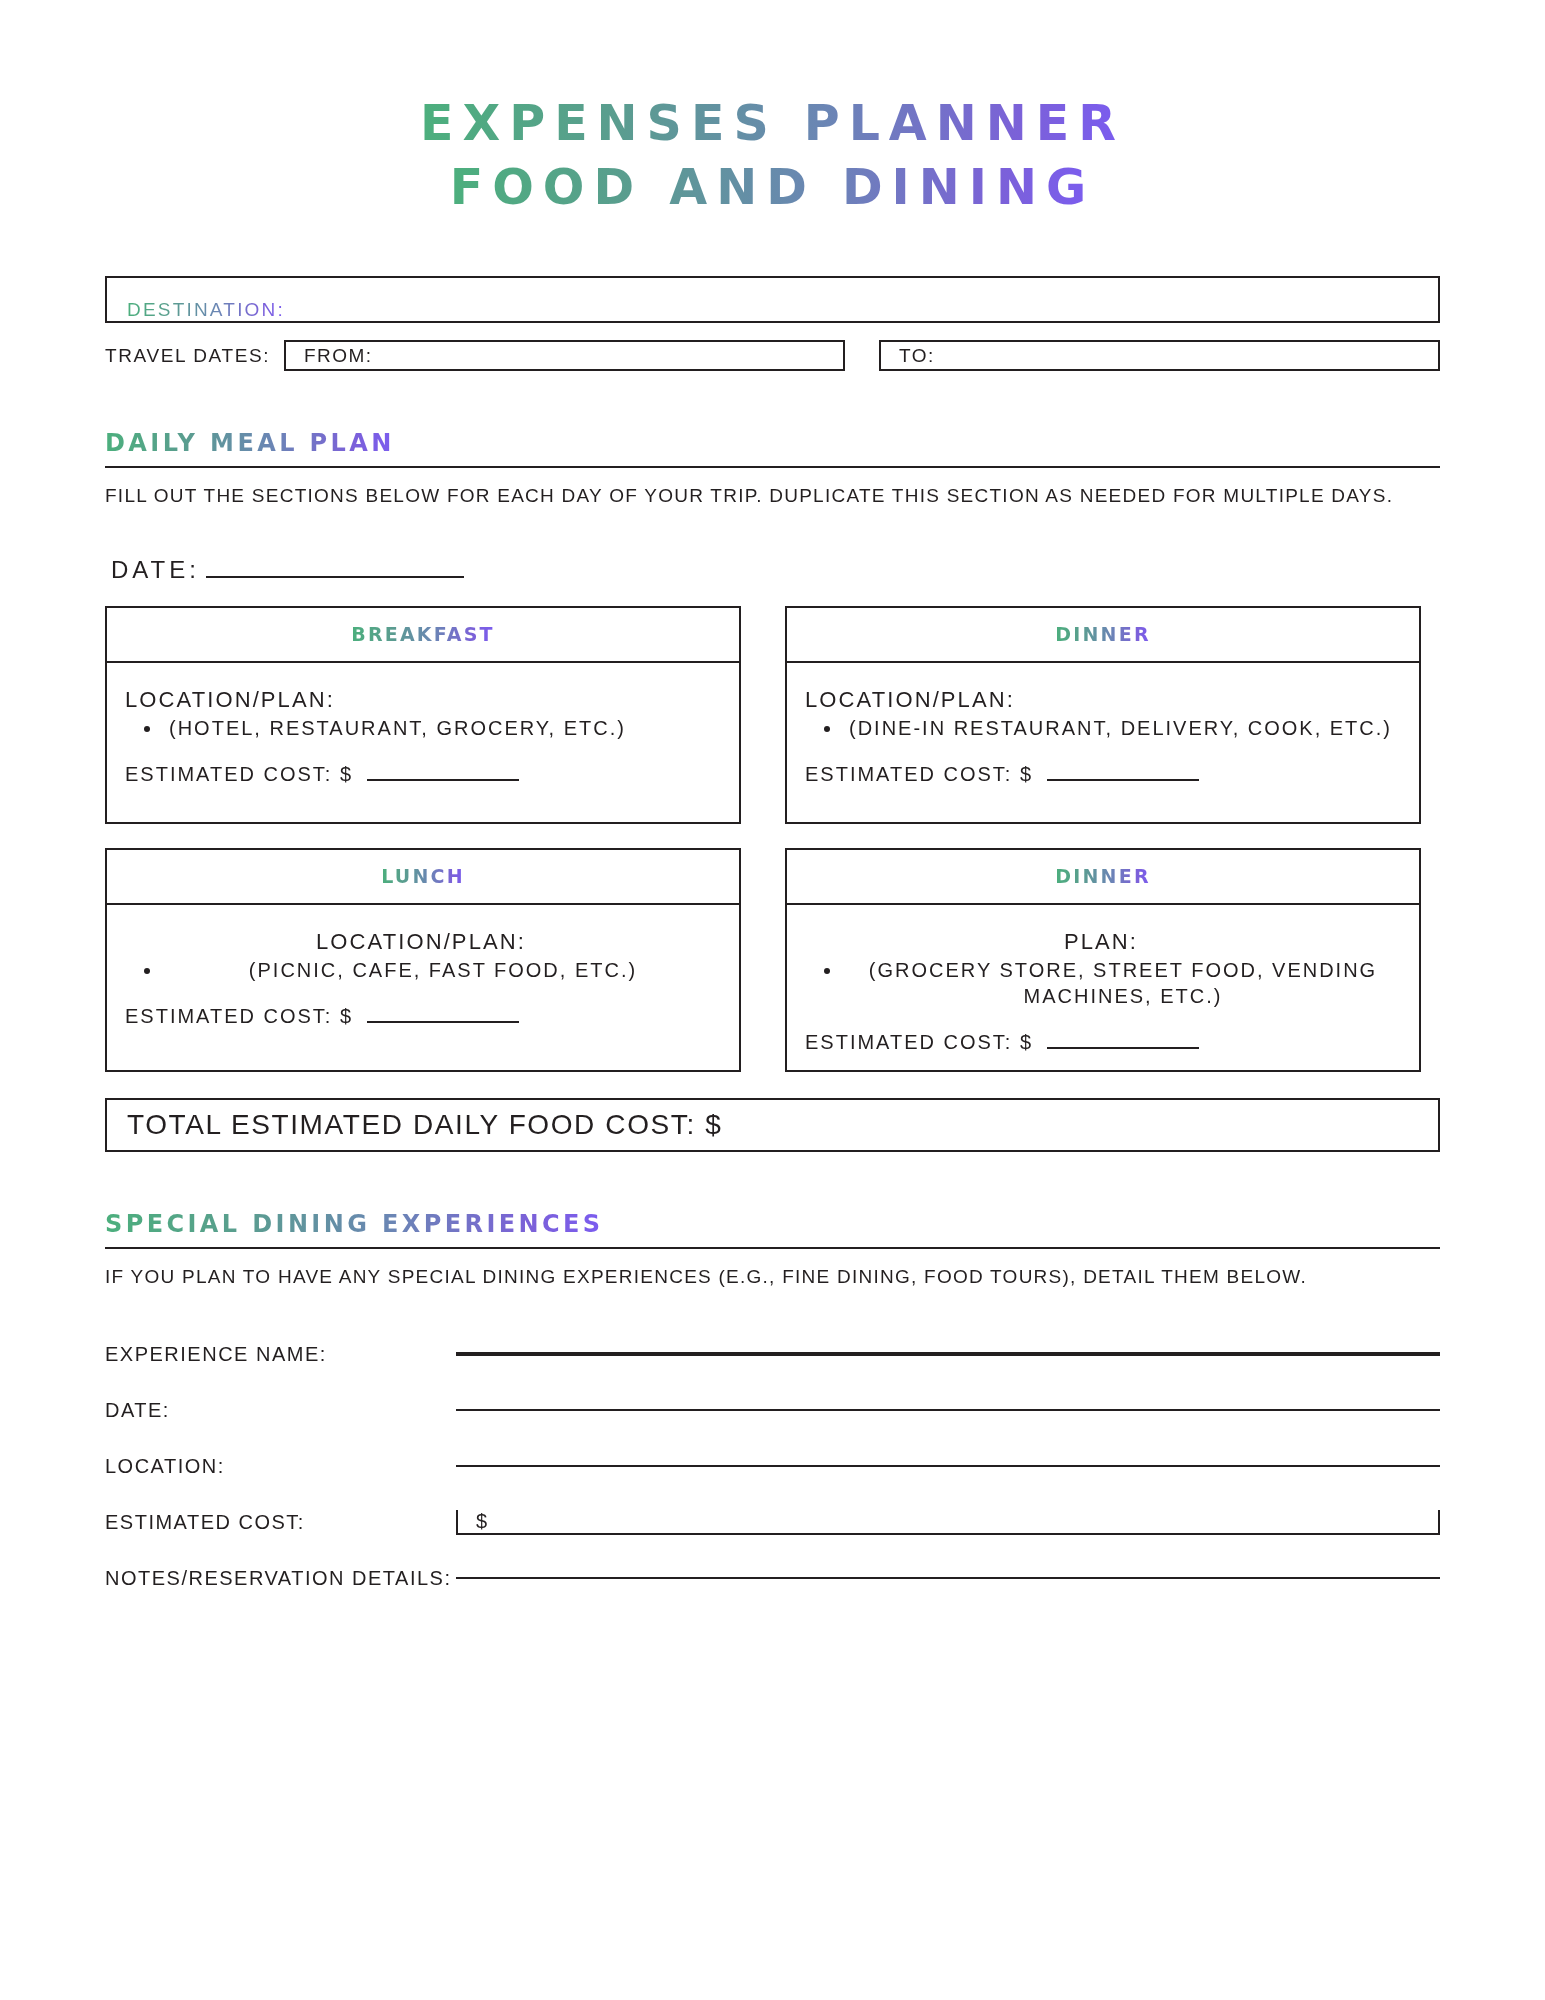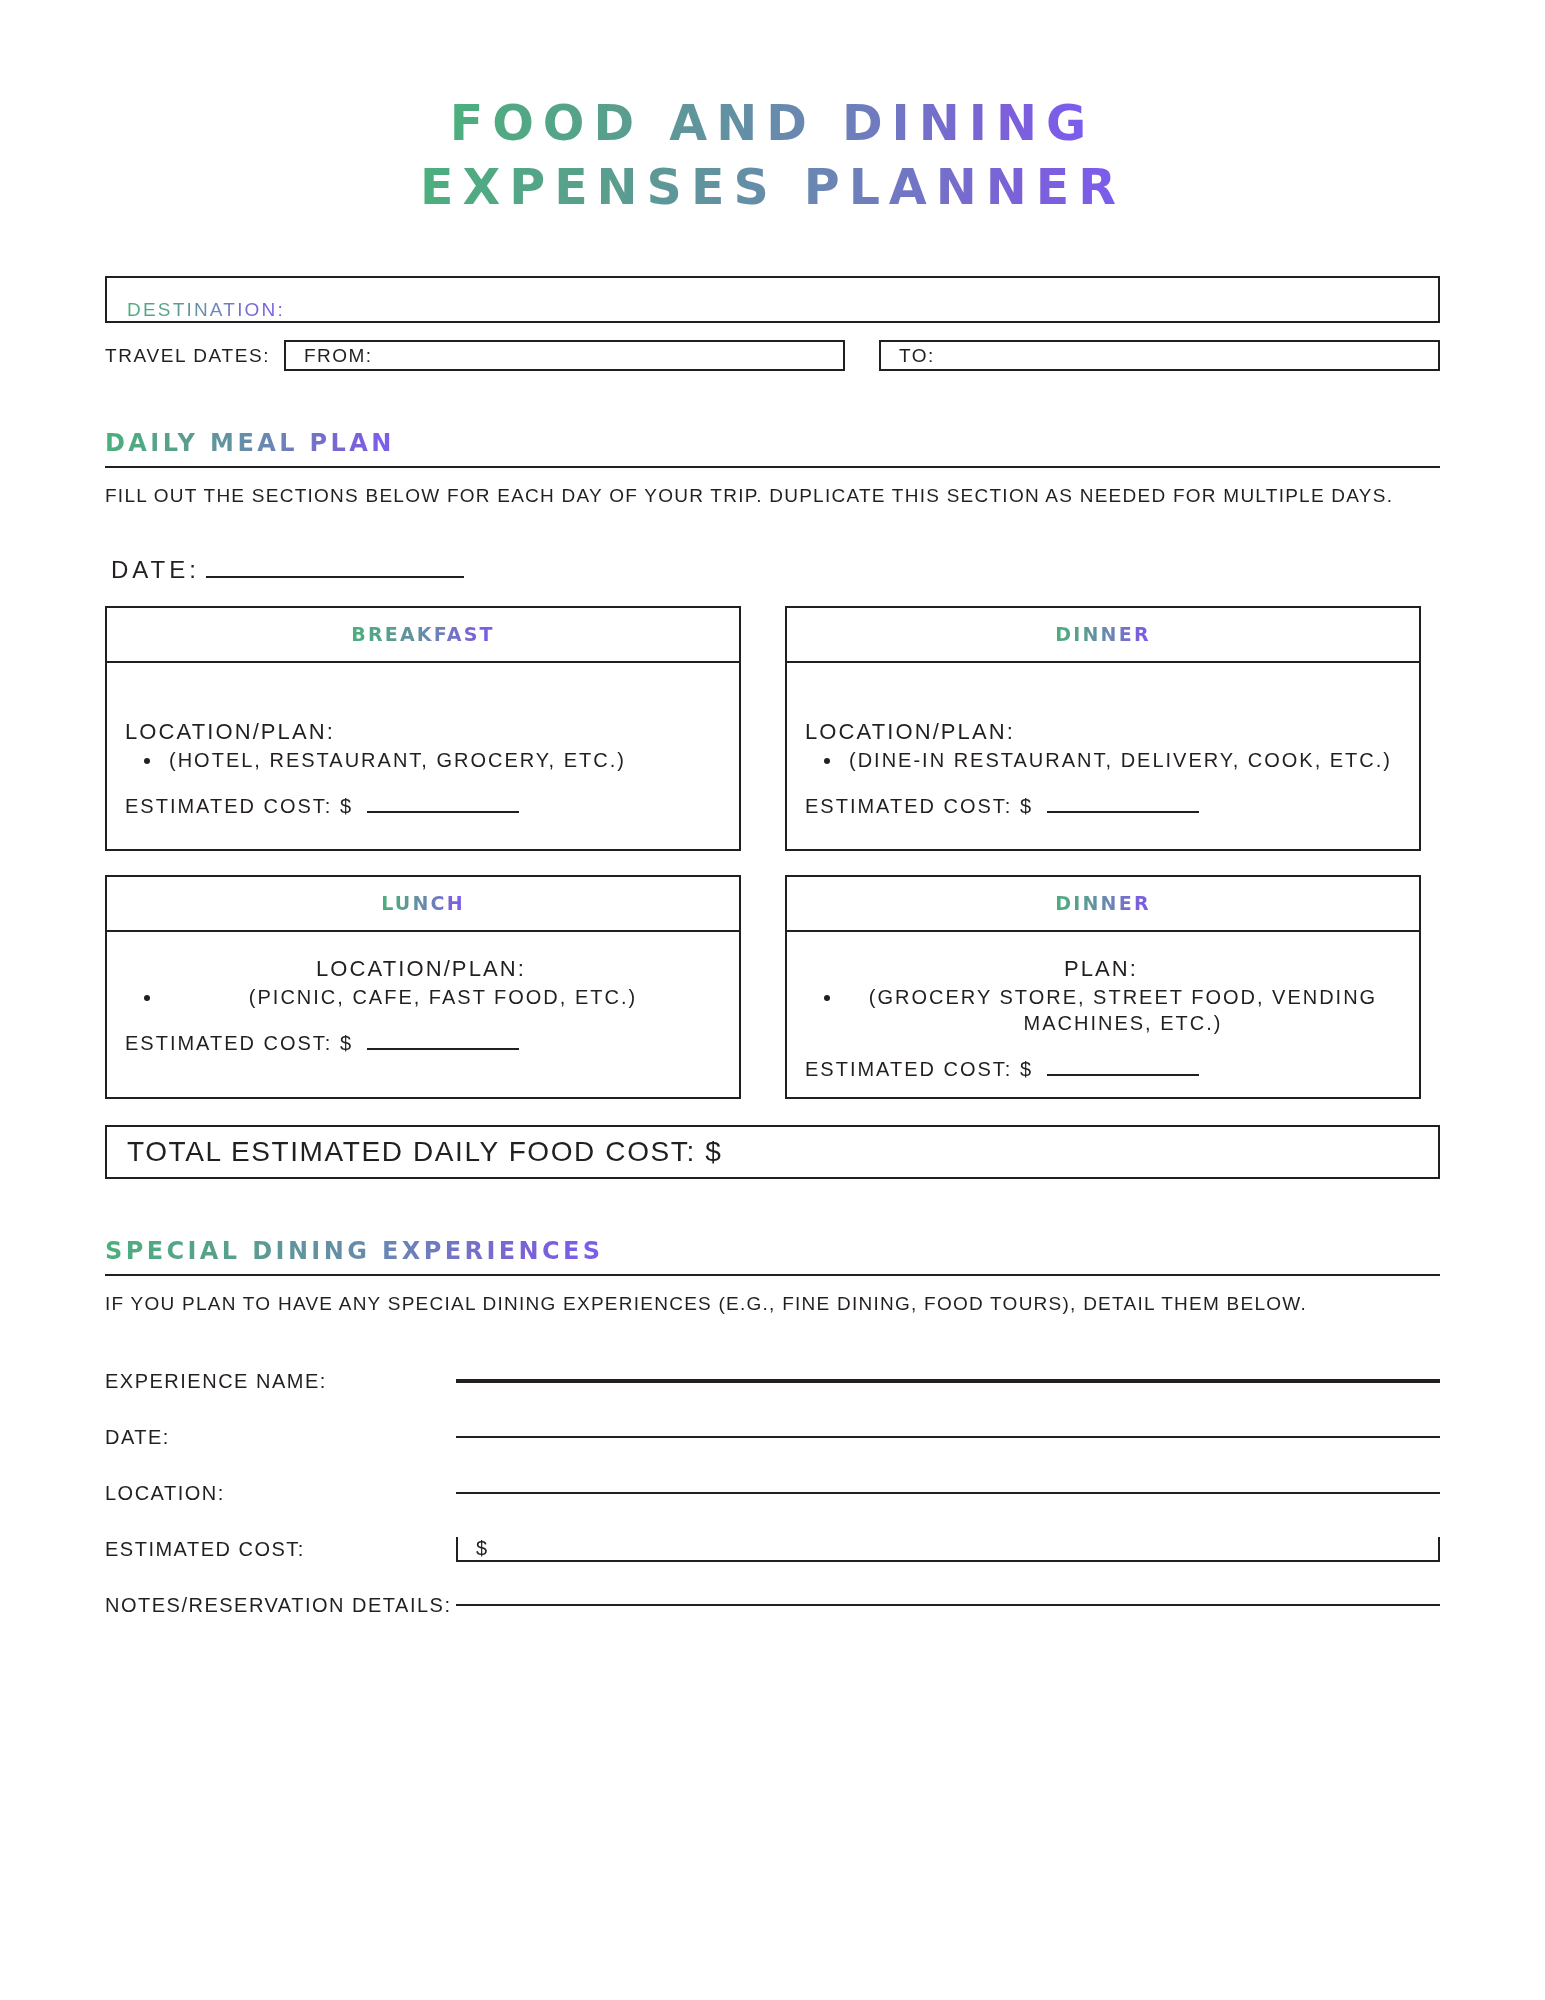--- a/index.html
+++ b/index.html
@@ -133,21 +133,21 @@
     grid-template-columns: 636px 636px;
     column-gap: 44px;
     row-gap: 24px;
   }
   .meal-card {
     border: 2px solid #231f20;
     box-sizing: border-box;
     display: flex;
     flex-direction: column;
   }
-  .meal-card.r1 { height: 245px; gap: 32px; }
+  .meal-card.r1 { height: 218px; }
   .meal-card.r2 { height: 224px; text-align: center; }
 
   .meal-head {
     height: 53px;
     border-bottom: 2px solid #231f20;
     display: flex;
     align-items: center;
     justify-content: center;
     flex: 0 0 auto;
   }
@@ -236,24 +236,24 @@
   }
   .exp-row + .exp-row .exp-field { border-top: none; }
 </style>
 </head>
 <body>
 
 <div class="page">
 
   <div class="title-block">
     <div class="title-line">
+      <span class="grad">EXPENSES PLANNER</span>
+    </div>
+    <div class="title-line">
       <span class="grad">FOOD AND DINING</span>
-    </div>
-    <div class="title-line">
-      <span class="grad">EXPENSES PLANNER</span>
     </div>
   </div>
 
   <div class="dest-wrap">
     <div class="dest-box">
       <span class="dest-label grad">DESTINATION:</span>
       <span></span>
     </div>
 
     <div class="dates-row">

